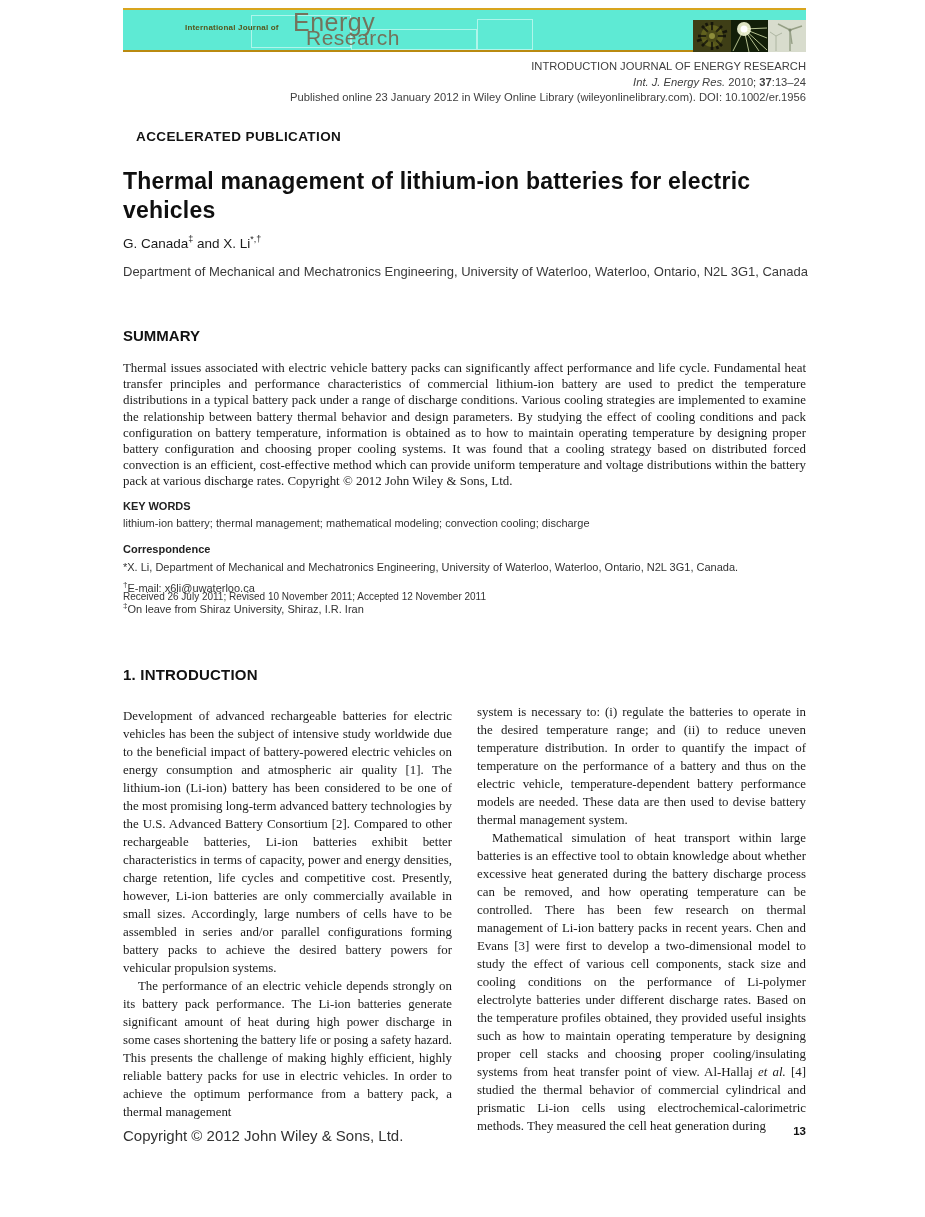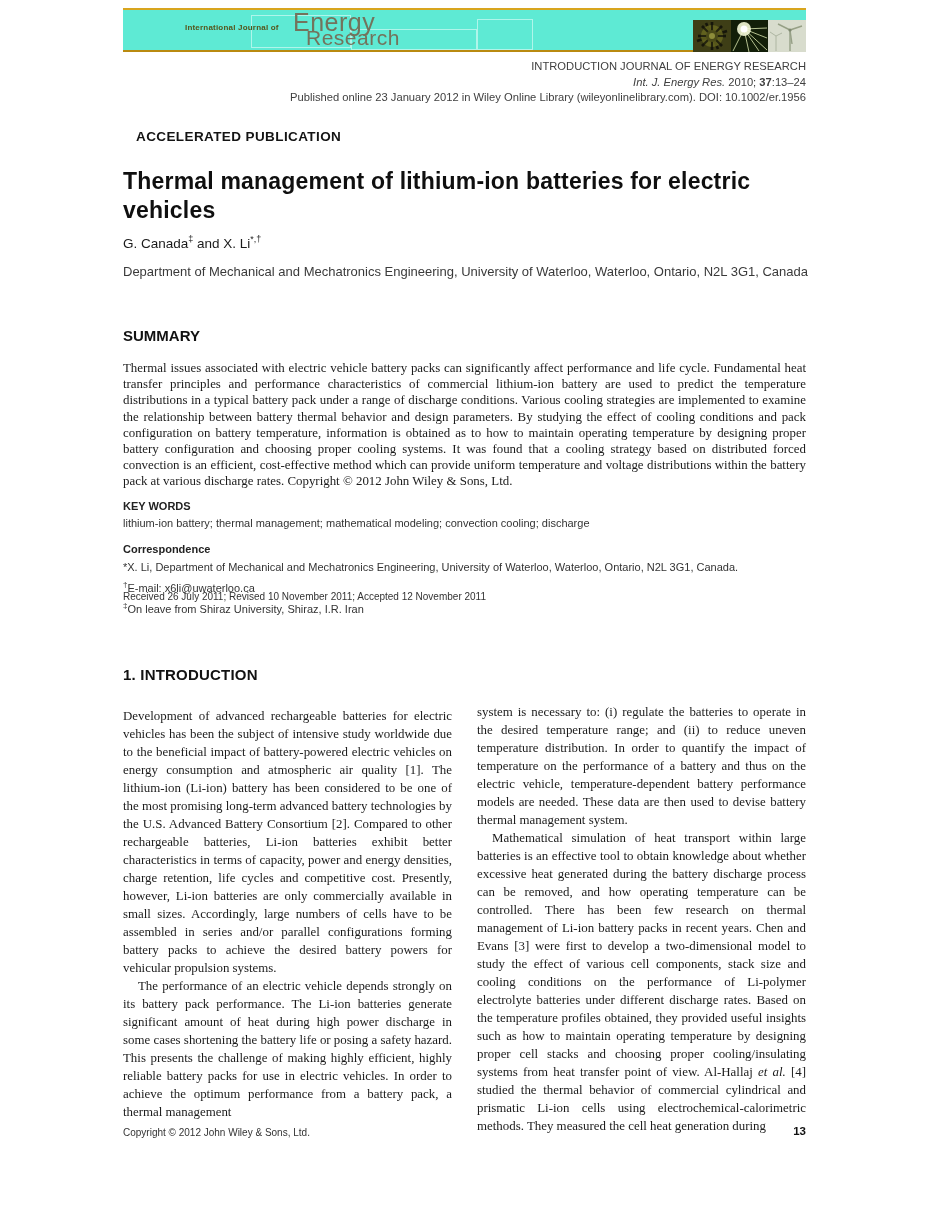--- a/index.html
+++ b/index.html
@@ -78,21 +78,21 @@
   }
   .serif-col {
     position:absolute; width:329px; font-family:"Liberation Serif", serif;
     font-size:12.9px; line-height:18px; text-align:justify; color:#1b1b1b;
   }
   .col-left { left:123px; top:707px; }
   .col-right { left:477px; top:668px;margin-top:35px; }
   .serif-col p.indent { text-indent:15px; }
   .serif-col .it { font-style:italic; }
   
-  .footer-copy { position:absolute; left:123px; top:1127px; font-size:10px; color:#333; }
+  .footer-copy { position:absolute; left:123px; top:1127px; font-size:15px; color:#333; }
   .footer-page { position:absolute; right:119px; top:1125px; font-size:11.5px; font-weight:bold; color:#111; }
 </style>
 </head>
 <body>
 
 <div id="page">
 
   <div class="banner">
     <div class="logo-rect rectA"></div>
     <div class="logo-rect rectB"></div>

